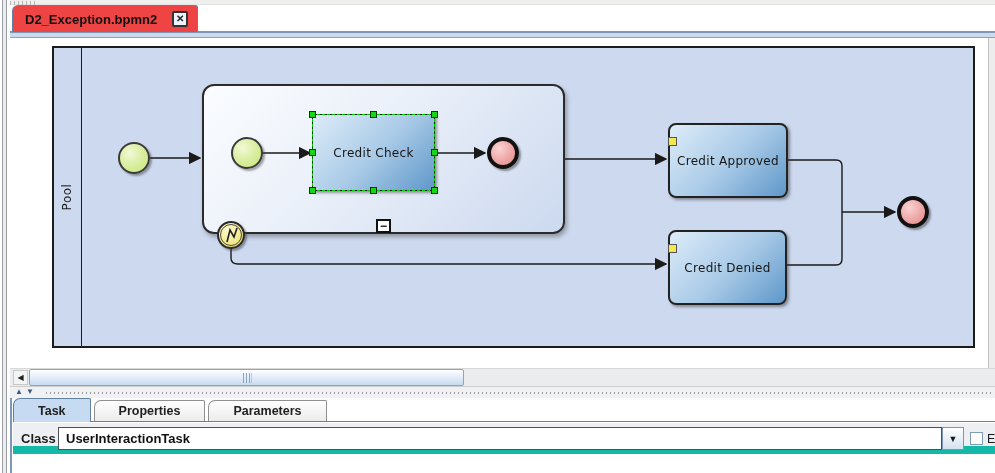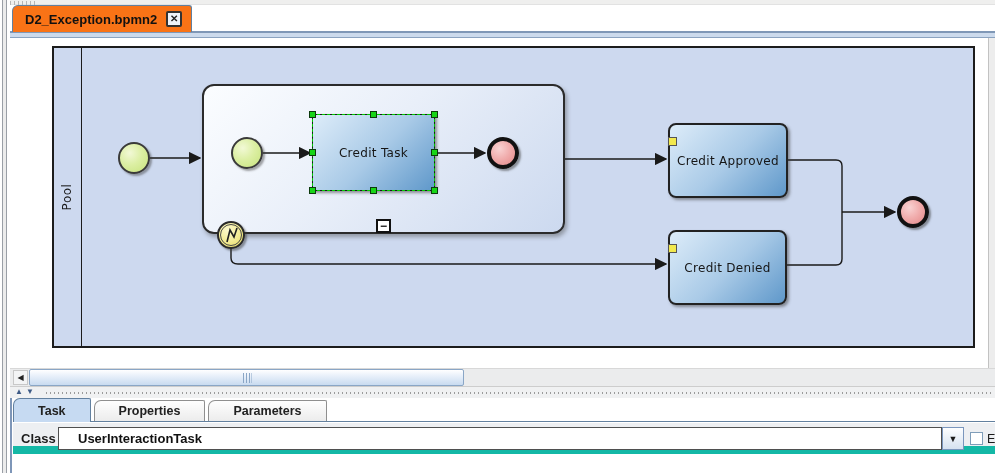--- a/index.html
+++ b/index.html
@@ -11,22 +11,22 @@
   .top-strip { position:absolute; left:0; top:0; width:995px; height:5px; background:#efefee;
                border-bottom:1px solid #e2e2e2; }
   .top-strip .dots { position:absolute; left:2px; top:1px; width:34px; height:4px;
                background:repeating-linear-gradient(90deg,#b5b5b5 0 1px,transparent 1px 4px); }
   .left-chrome { position:absolute; left:0; top:0; width:10px; height:473px;
                background:linear-gradient(90deg,#ffffff 0 2px,#9a9fa6 2px 3px,#ececec 3px 6px,#9a9fa6 6px 7px,#ffffff 7px 10px); }
   .blue-edge { position:absolute; left:10px; top:31px; width:2px; height:442px; background:#7e96b8; }
 
   
   .doc-tab { position:absolute; left:12px; top:5px; height:27px; padding:0 9px 0 12px;
-             background:#f97316; border:1px solid #62809f; border-bottom:none;
-             border-radius:6px 3px 0 0; display:flex; align-items:center; gap:9px; z-index:5; }
+             background:#ef4444; border:1px solid #62809f; border-bottom:none;
+             border-radius:6px 3px 0 0; display:flex; align-items:center; gap:15px; z-index:5; }
   .doc-tab .title { font-size:13px; font-weight:bold; color:#111; }
   .doc-tab .close { width:16px; height:16px; border:2px solid #333; border-radius:2px;
              font-size:10px; font-weight:bold; color:#222; display:flex; align-items:center;
              justify-content:center; background:#eef3fa; cursor:default; line-height:1; }
   .band { position:absolute; left:10px; top:31px; width:985px; height:7px; background:#ccdaec;
           border-top:2px solid #7f97b6; border-bottom:1px solid #8ba3c0; z-index:1; }
 
   
   .canvas { position:absolute; left:10px; top:38px; width:978px; height:330px; background:#fff; overflow:hidden; }
   .right-strip { position:absolute; left:988px; top:38px; width:7px; height:330px;
@@ -102,21 +102,21 @@
   .btab.selected { height:24px; background:#c6daf2; border-color:#62809f; z-index:3; margin-bottom:-1px; }
 
   
   .panel { position:absolute; left:13px; top:421px; width:982px; height:52px; background:#ffffff;
            border-top:1px solid #62809f; }
   .class-row { position:absolute; left:0; top:1px; width:982px; height:31px; background:#edeff2;
            border-bottom:8px solid #14b8a6; }
   .class-label { position:absolute; left:8px; top:8px; font-size:13px; font-weight:bold; color:#1b1b1b; }
   .class-field { position:absolute; left:45px; top:4px; width:884px; height:23px;
            border:1px solid #4f4f4f; background:#fff; font-family:"Liberation Sans", sans-serif;
-           font-size:13px; font-weight:bold; color:#111; padding:0 19px; }
+           font-size:13px; font-weight:bold; color:#111; padding:0 7px; }
   .combo-btn { position:absolute; left:929px; top:4px; width:22px; height:23px;
            border:1px solid #7a96bd; background:linear-gradient(#fdfeff,#d6e2f0);
            display:flex; align-items:center; justify-content:center; font-size:9px; color:#1a1a1a; }
   .exec-check { position:absolute; left:957px; top:9px; width:13px; height:13px; background:#fff;
            border:1px solid #7f9db9; }
   .exec-label { position:absolute; left:974px; top:9px; font-size:12.5px; color:#1b1b1b; white-space:nowrap; }
 </style>
 </head>
 <body>
 
@@ -169,21 +169,21 @@
     <div class="event end-event" style="left:477px; top:99px;"></div>
     <div class="event end-event" style="left:887px; top:158px;"></div>
 
     <div class="boundary-event">
       <svg width="24" height="24" style="position:absolute;left:0;top:0;">
         <polyline points="8,19 11,7 15,14 18,5" stroke="#222" stroke-width="1.6" fill="none"></polyline>
       </svg>
     </div>
 
     <div class="task selected" style="left:302px; top:76px; width:123px; height:77px;">
-      <span>Credit Task</span>
+      <span>Credit Check</span>
       <span class="handle" style="left:-4px; top:-4px;"></span>
       <span class="handle" style="left:57px; top:-4px;"></span>
       <span class="handle" style="left:118px; top:-4px;"></span>
       <span class="handle" style="left:-4px; top:34px;"></span>
       <span class="handle" style="left:118px; top:34px;"></span>
       <span class="handle" style="left:-4px; top:72px;"></span>
       <span class="handle" style="left:57px; top:72px;"></span>
       <span class="handle" style="left:118px; top:72px;"></span>
     </div>
 

